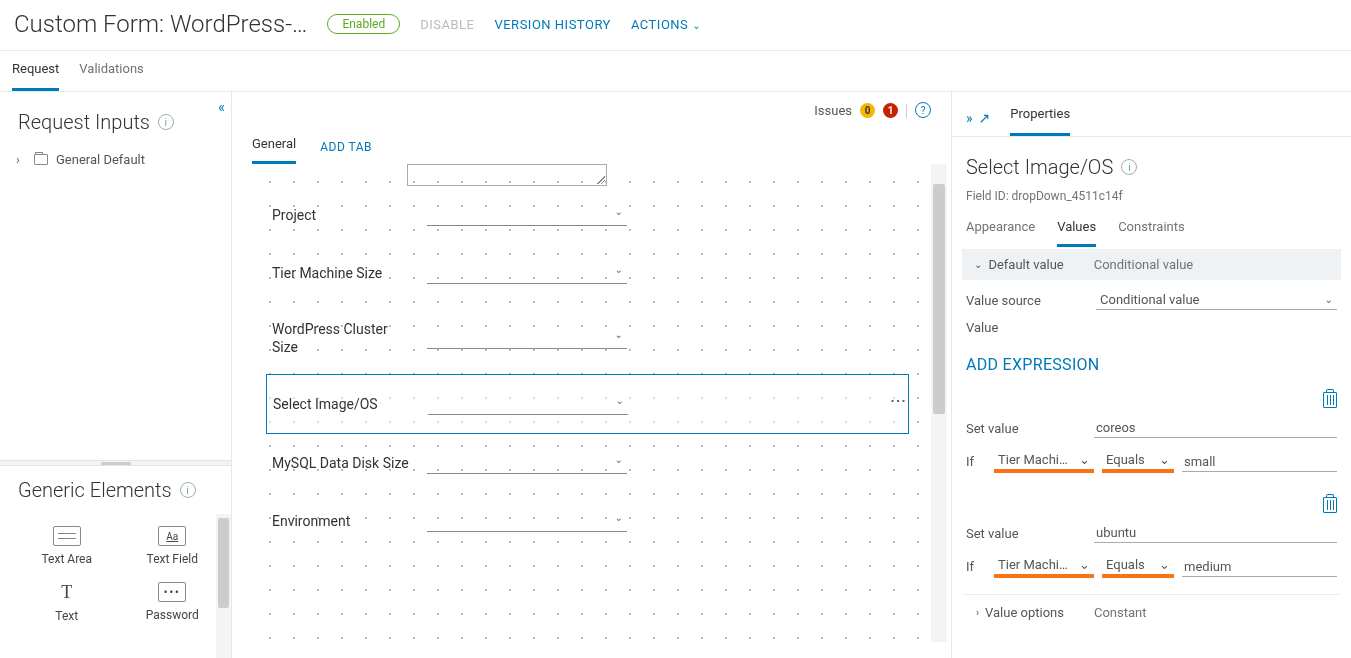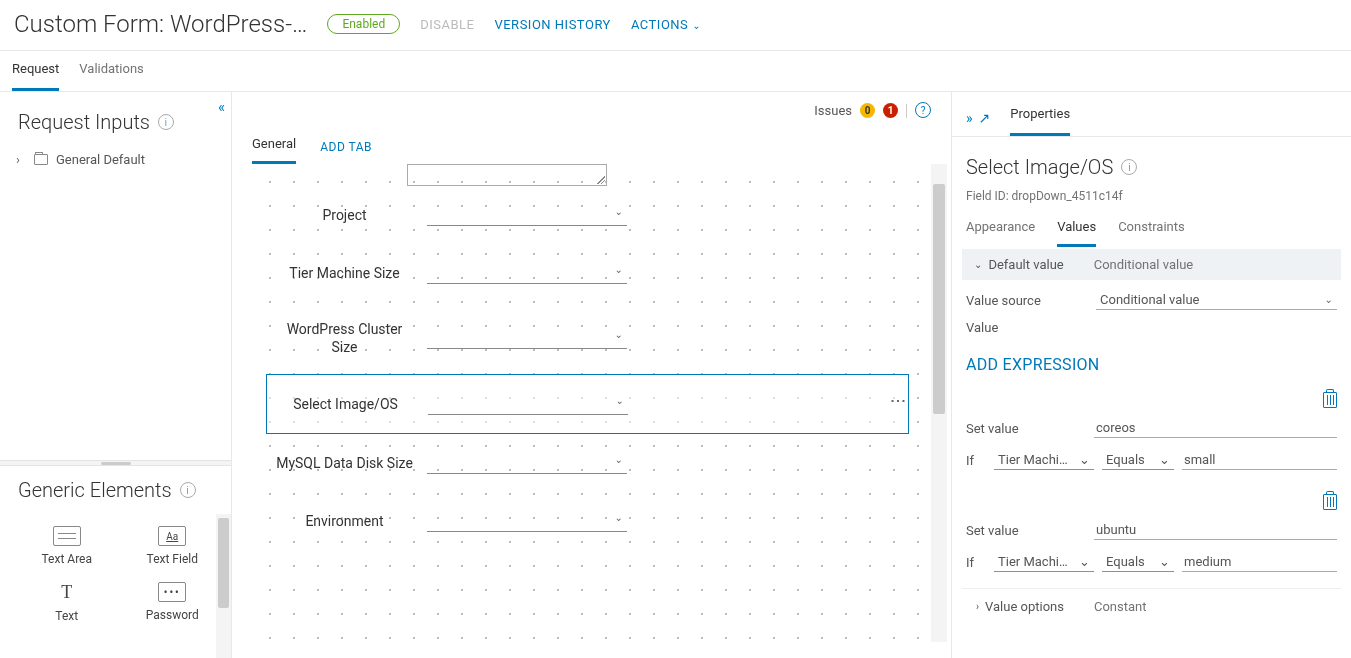--- a/index.html
+++ b/index.html
@@ -49,21 +49,21 @@
 .badge-yellow { background:#f5b700; color:#333;}
 .badge-red { background:#c92100;}
 .divider-v { width:1px; height:14px; background:#ccc;}
 .help-circle { width:16px; height:16px; border:1px solid #0079b8; border-radius:50%; display:inline-flex; align-items:center; justify-content:center; font-size:10px; color:#0079b8; cursor:pointer;}
 
 .canvas-tabs { display:flex; gap:24px; padding: 12px 20px 0; align-items:center;}
 .canvas-tab { padding: 6px 0 10px; color:#333; border-bottom:3px solid transparent; cursor:pointer;}
 .canvas-tab.active { border-bottom-color:#0079b8;}
 .add-tab { color:#0079b8; font-size:12px; letter-spacing:0.5px; cursor:pointer;}
 
-.canvas-body { flex:1; position:relative; margin: 0 4px 16px 20px; overflow:hidden;text-align:center;}
+.canvas-body { flex:1; position:relative; margin: 0 4px 16px 20px; overflow:hidden;}
 .dot-grid { position:absolute; inset:0; background-image: radial-gradient(circle, #bbb 1.2px, transparent 1.2px); background-size: 24px 24px; background-position: 6px 6px;}
 .canvas-scroll { position:absolute; right:0; top:0; bottom:0; width:16px; background:#f4f4f4;}
 .canvas-scroll .thumb { position:absolute; right:2px; top:20px; width:12px; height:230px; background:#ccc; border-radius:2px;}
 
 .form-fields { position:absolute; top:0; left:0; right:24px; padding: 6px 0;}
 .field-row { display:flex; align-items:center; padding: 18px 20px; gap: 10px;}
 .field-label { width: 145px; font-size: 14px; color:#333; line-height:1.3;}
 .field-input-line { flex: 0 0 200px; height: 22px; border-bottom: 1px solid #888; position:relative;}
 .field-input-line .chev { position:absolute; right:4px; top:2px; font-size:10px; color:#666;}
 .textarea-box { width:200px; height:22px; border:1px solid #aaa; position:relative; margin-left:155px; margin-top:-6px;}
@@ -96,21 +96,21 @@
 
 .expr-block { padding: 4px 4px 10px;}
 .trash-row { display:flex; justify-content:flex-end; padding: 4px 0;}
 .trash-icon { width:14px; height:16px; border:1.4px solid #0079b8; border-radius:1px; position:relative; cursor:pointer;}
 .trash-icon::before { content:''; position:absolute; top:-4px; left:2px; right:2px; height:2px; border:1.4px solid #0079b8; border-bottom:none; border-radius:2px 2px 0 0;}
 .trash-icon::after { content:''; position:absolute; top:2px; bottom:2px; left:50%; width:1px; background:#0079b8; box-shadow: -3px 0 0 #0079b8, 3px 0 0 #0079b8;}
 
 .expr-line { display:flex; align-items:center; gap: 8px; padding: 6px 0;}
 .expr-label { width: 120px; color:#565656;}
 .expr-input { flex:1; border-bottom:1px solid #aaa; padding: 2px 2px;}
-.expr-select { border-bottom:1px solid #f97316; padding: 2px 4px; display:flex; justify-content:space-between; align-items:center; gap:6px;}
+.expr-select { border-bottom:4px solid #f97316; padding: 2px 4px; display:flex; justify-content:space-between; align-items:center; gap:6px;}
 .w-field { width: 100px; overflow:hidden; text-overflow:ellipsis; white-space:nowrap;}
 .w-op { width: 72px;}
 .w-val { width: 96px;}
 
 .acc-bottom { background:#fff; border-top:1px solid #eee; padding: 10px 14px; display:flex; align-items:center; gap: 30px;}
 </style>
 </head>
 <body>
 
 <div class="header">

